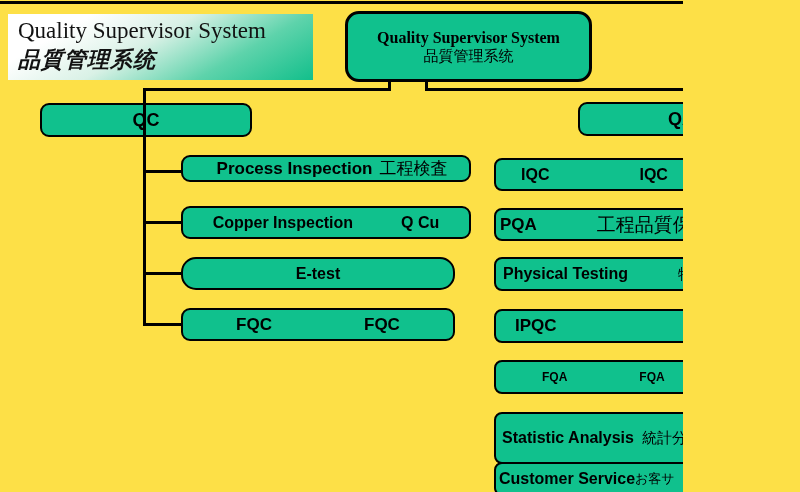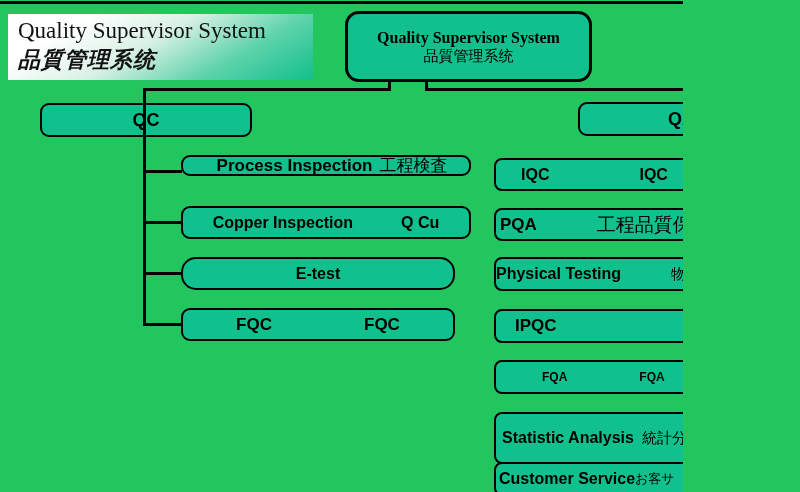--- a/index.html
+++ b/index.html
@@ -1,16 +1,16 @@
 <!DOCTYPE html>
 <html style="--green: #10c18d;"><head>
 <meta charset="utf-8">
 <style>
   html,body{margin:0;padding:0;background:#fff;}
-  .canvas{position:relative;width:800px;height:492px;background:#22c55e;overflow:hidden;
+  .canvas{position:relative;width:800px;height:492px;background:#fde047;overflow:hidden;
           font-family:"Liberation Sans",sans-serif;}
   .clip{position:absolute;left:0;top:0;width:683px;height:492px;overflow:hidden;}
   .line{position:absolute;background:#000;z-index:3;}
   .gbox{position:absolute;background:var(--green,#10c18d);border:2px solid #000;
         border-radius:9px;display:flex;align-items:center;box-sizing:border-box;
         color:#000;font-weight:bold;font-size:16px;z-index:2;}
   .banner{position:absolute;left:8px;top:14px;width:305px;height:66px;
           background:linear-gradient(150deg,#ffffff 20%,#d9f1e6 45%,#5ed3ab 72%,#12bf8b 100%);
           z-index:2;padding-left:10px;box-sizing:border-box;}
   .banner-title{font-family:"Liberation Serif",serif;font-size:23px;color:#121212;
@@ -52,21 +52,21 @@
 
     <div class="gbox root">
       <div class="root-l1 t">Quality Supervisor System</div>
       <div class="root-l2 t">品質管理系统</div>
     </div>
 
     <div class="gbox qc center">
       <span class="t" style="position:relative;z-index:4;">QC</span>
     </div>
 
-    <div class="gbox center" style="left:181px;top:155px;width:290px;height:21px;font-size:17px;padding-left:12px;">
+    <div class="gbox center" style="left:181px;top:155px;width:290px;height:27px;font-size:17px;padding-left:12px;">
       <span class="t">Process Inspection</span>
       <span class="t jp-sm" style="margin-left:7px;font-size:17px;">工程検査</span>
     </div>
 
     <div class="gbox center" style="left:181px;top:206px;width:290px;height:33px;">
       <span class="t">Copper Inspection</span>
       <span class="t" style="margin-left:48px;">Q Cu</span>
     </div>
 
     <div class="gbox center" style="left:181px;top:257px;width:274px;height:33px;border-radius:15px;">
@@ -86,21 +86,21 @@
       <span class="t" style="margin-left:25px;">IQC</span>
       <span class="t" style="margin-left:90px;">IQC</span>
     </div>
 
     <div class="gbox rb" style="top:208px;font-size:17px;">
       <span class="t" style="margin-left:4px;">PQA</span>
       <span class="t jp-sm" style="margin-left:60px;font-size:19px;">工程品質保</span>
     </div>
 
     <div class="gbox rb" style="top:257px;height:34px;">
-      <span class="t" style="margin-left:0;">Physical Testing</span>
+      <span class="t" style="margin-left:7px;">Physical Testing</span>
       <span class="t jp-sm" style="margin-left:2px;font-size:15px;padding-left:48px;">物理的試</span>
     </div>
 
     <div class="gbox rb" style="top:309px;height:34px;font-size:17px;">
       <span class="t" style="margin-left:19px;">IPQC</span>
     </div>
 
     <div class="gbox rb" style="top:360px;height:34px;font-size:12px;">
       <span class="t" style="margin-left:46px;">FQA</span>
       <span class="t" style="margin-left:72px;">FQA</span>

